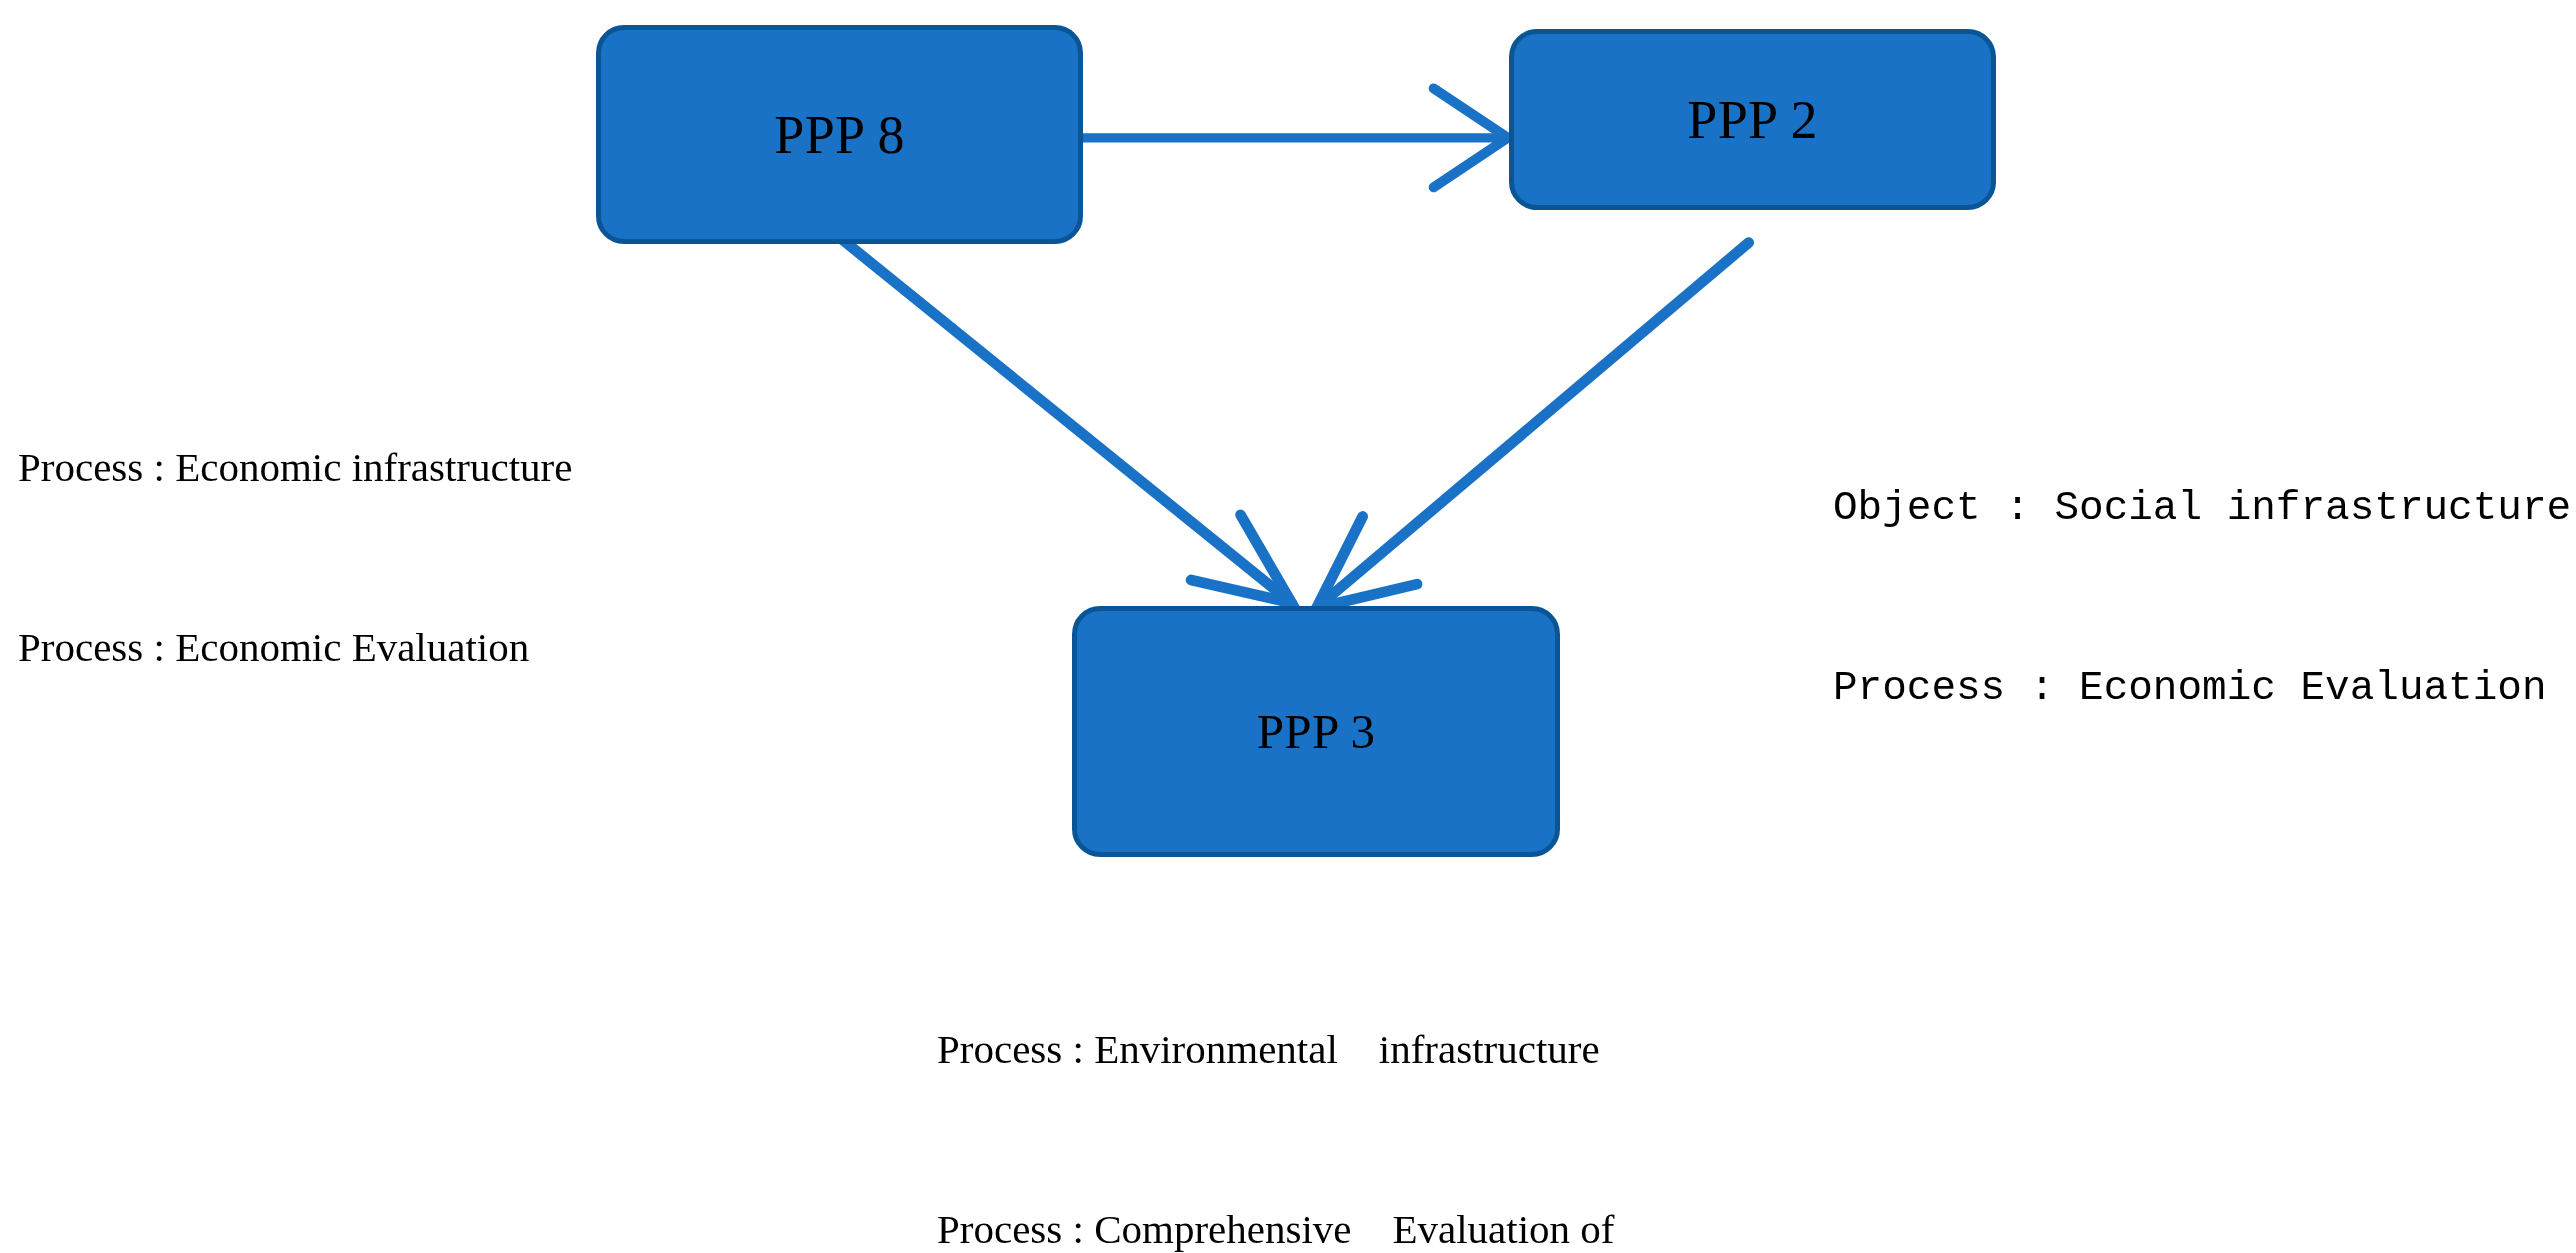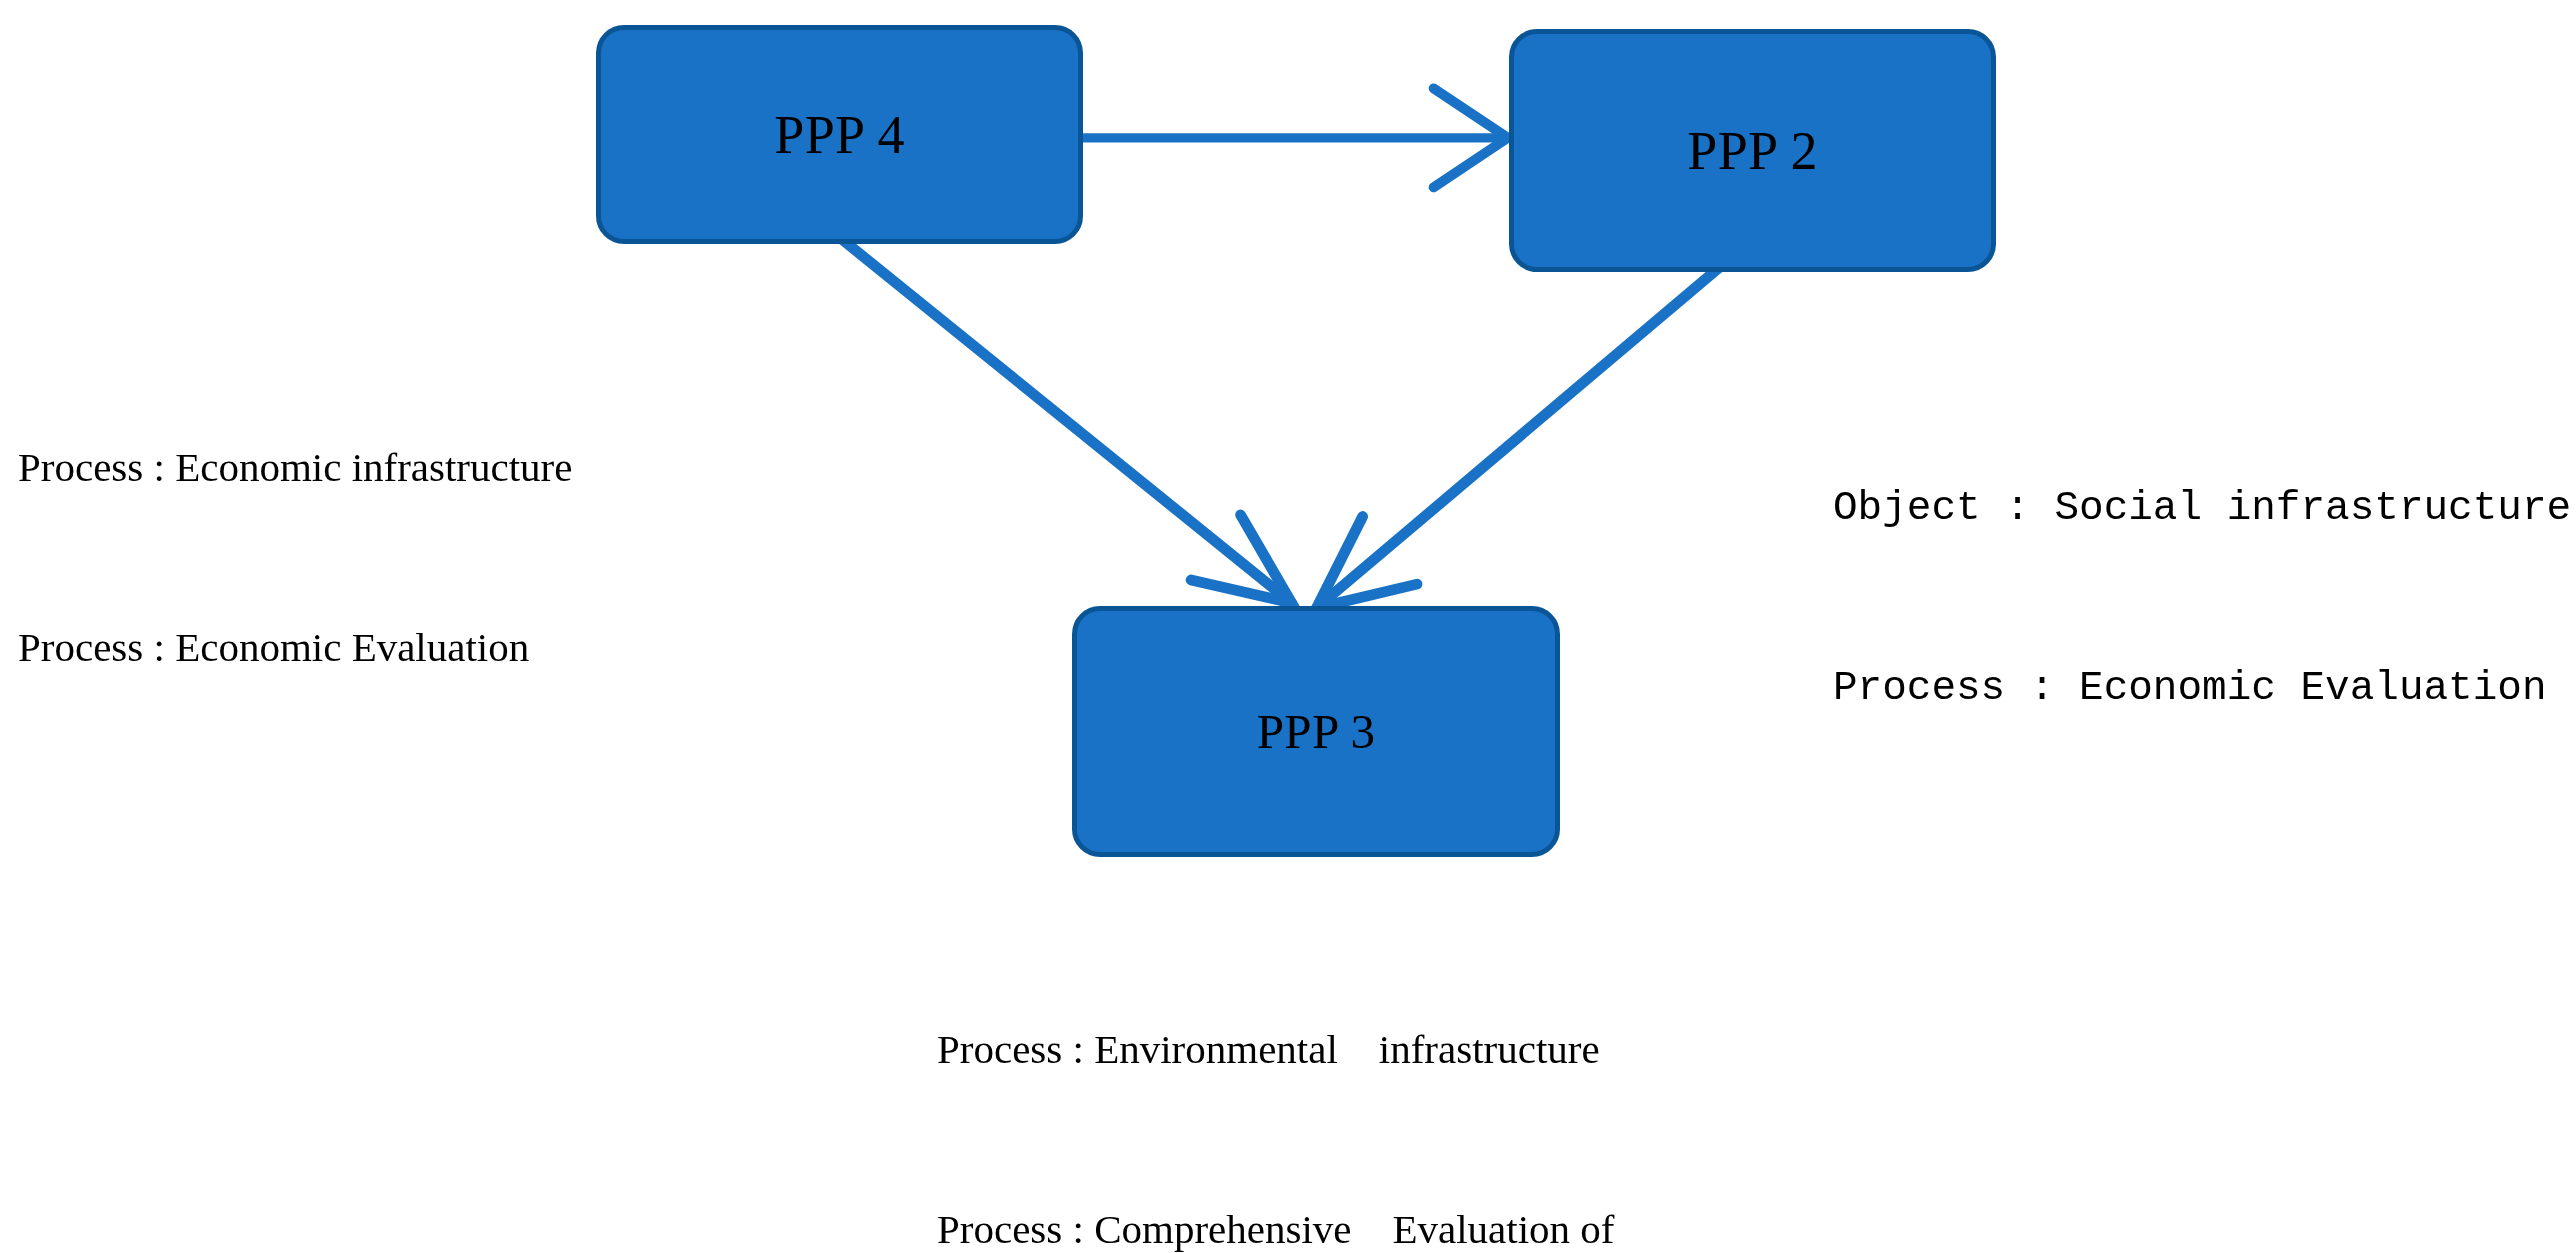--- a/index.html
+++ b/index.html
@@ -28,21 +28,21 @@
     font-family: "Liberation Serif", "DejaVu Serif", serif;
     font-weight: 400;
     line-height: 1;
     letter-spacing: 0.4px;
   }
   #node-ppp1 {
     left: 596px;  top: 25px;   width: 487px; height: 219px;
     font-size: 54px;
   }
   #node-ppp2 {
-    left: 1509px; top: 29px;   width: 487px; height: 243px;
+    left: 1509px; top: 29px;   width: 487px; height: 181px;
     font-size: 54px;
   }
   #node-ppp3 {
     left: 1072px; top: 606px;  width: 488px; height: 251px;
     font-size: 49px;
   }
   #edges {
     position: absolute;
     left: 0; top: 0;
     width: 2576px;
@@ -81,21 +81,21 @@
       <polyline points="1504,624 1566,731 1444,703" fill="none" stroke="#1a72c6" stroke-width="13" stroke-linecap="round" stroke-linejoin="miter"></polyline>
     </g>
 
     <g>
       <line x1="2120" y1="294" x2="1596" y2="737" stroke="#1a72c6" stroke-width="13" stroke-linecap="round"></line>
       <polyline points="1652,626 1596,737 1718,708" fill="none" stroke="#1a72c6" stroke-width="13" stroke-linecap="round" stroke-linejoin="miter"></polyline>
     </g>
   </svg>
 
   <div class="node" id="node-ppp1">
-    <span>PPP 4</span>
+    <span>PPP 8</span>
   </div>
 
   <div class="node" id="node-ppp2">
     <span>PPP 2</span>
   </div>
 
   <div class="node" id="node-ppp3">
     <span>PPP 3</span>
   </div>
 

